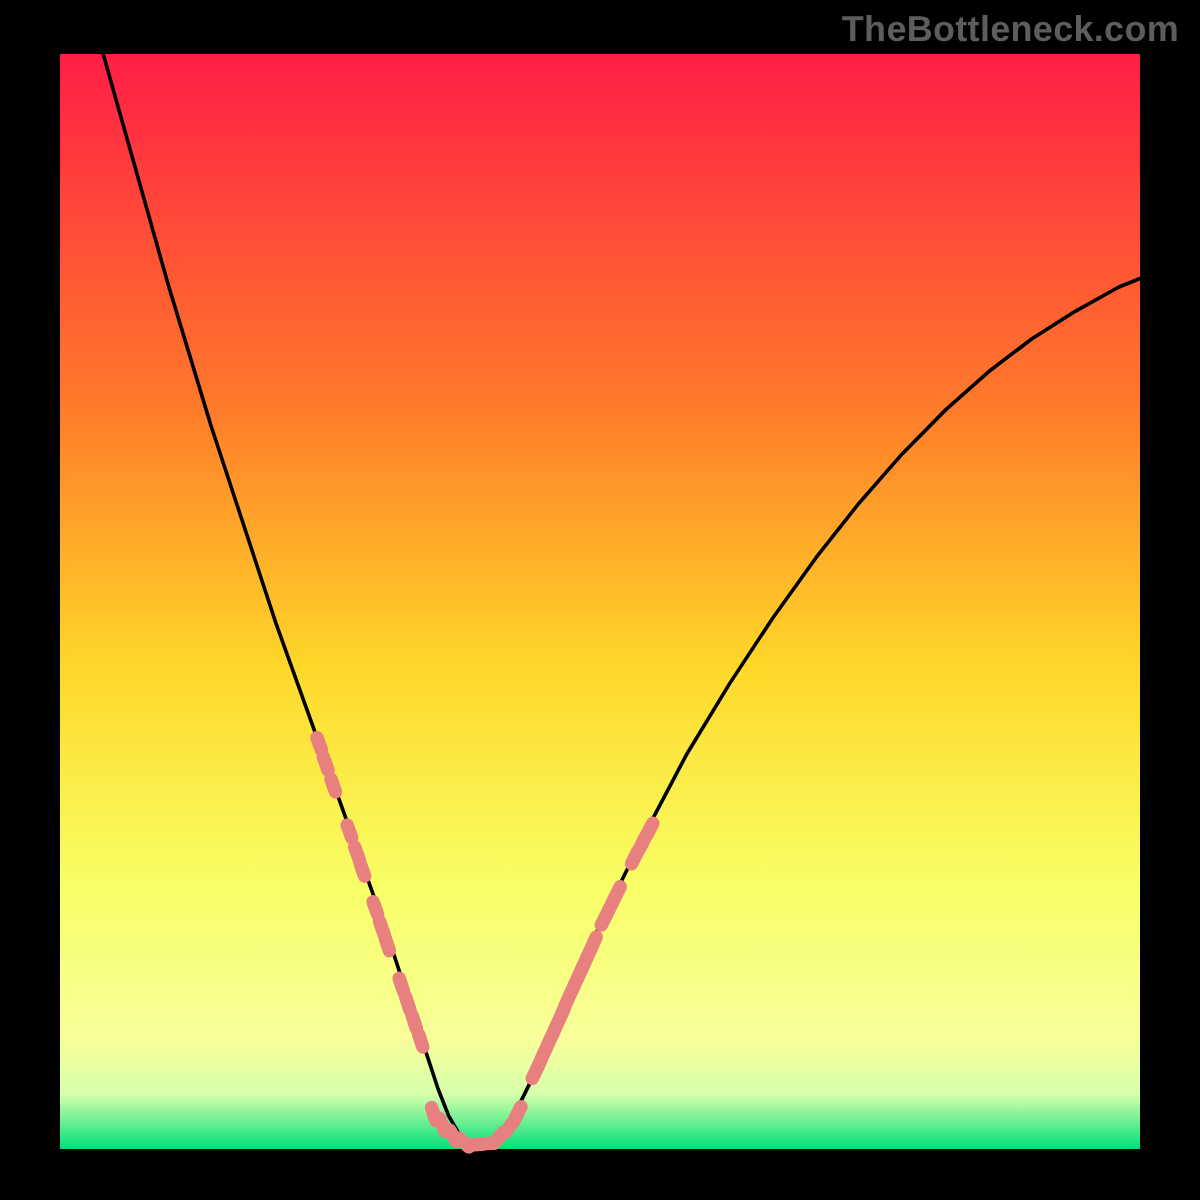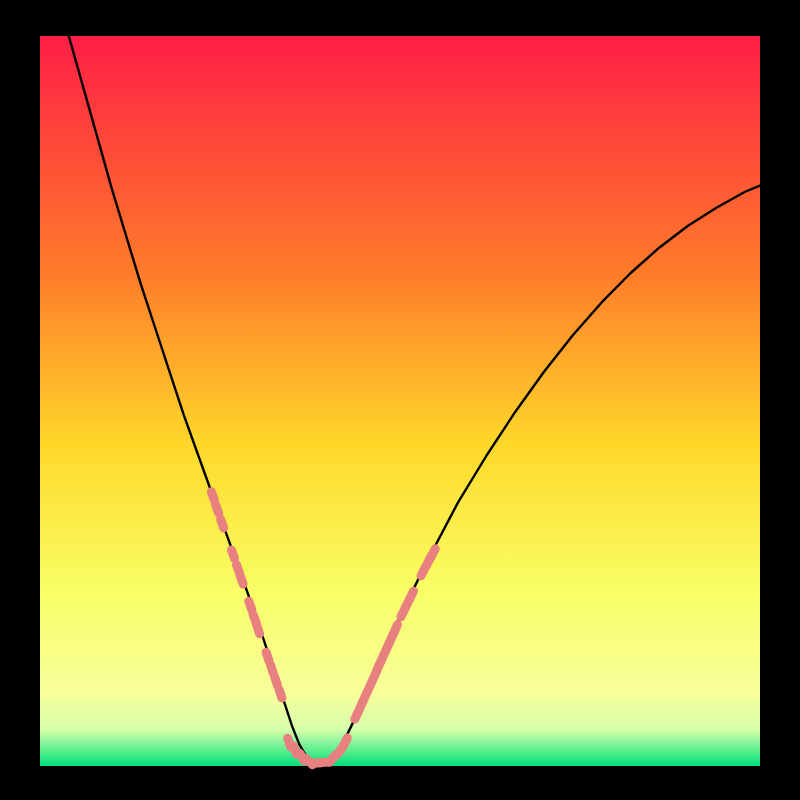--- a/index.html
+++ b/index.html
@@ -30,20 +30,21 @@
   svg {
     position: absolute;
     top: 0;
     left: 0;
   }
 </style>
 </head>
 <body>
 
 <div class="frame">
+  <div class="watermark">TheBottleneck.com</div>
 
   <svg id="chart-svg" width="800" height="800" viewBox="0 0 800 800">
     <defs>
       <linearGradient id="bg-grad" x1="0" y1="0" x2="0" y2="1">
         <stop id="g0" offset="0%" stop-color="#ff1e46"></stop>
         <stop id="g1" offset="32%" stop-color="#ff7a2a"></stop>
         <stop id="g2" offset="56%" stop-color="#ffd829"></stop>
         <stop id="g3" offset="76%" stop-color="#f8ff66"></stop>
         <stop id="g4" offset="90%" stop-color="#f8ff9a"></stop>
         <stop id="g5" offset="95%" stop-color="#d6ffab"></stop>

